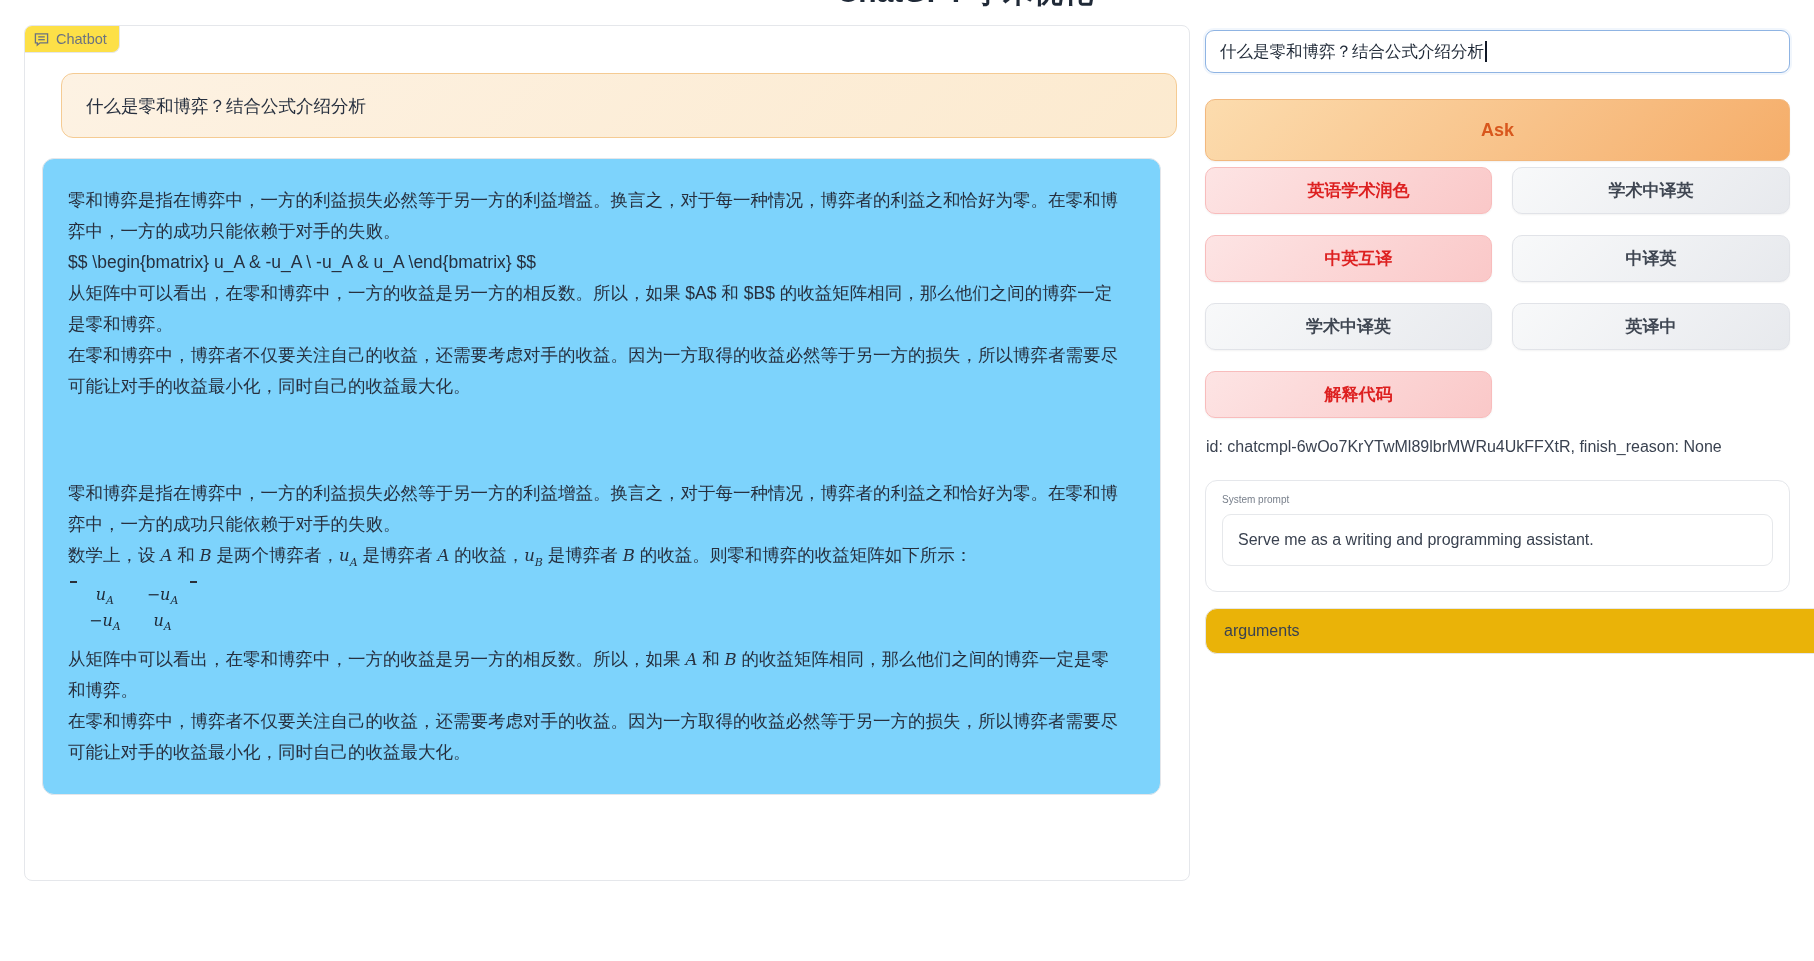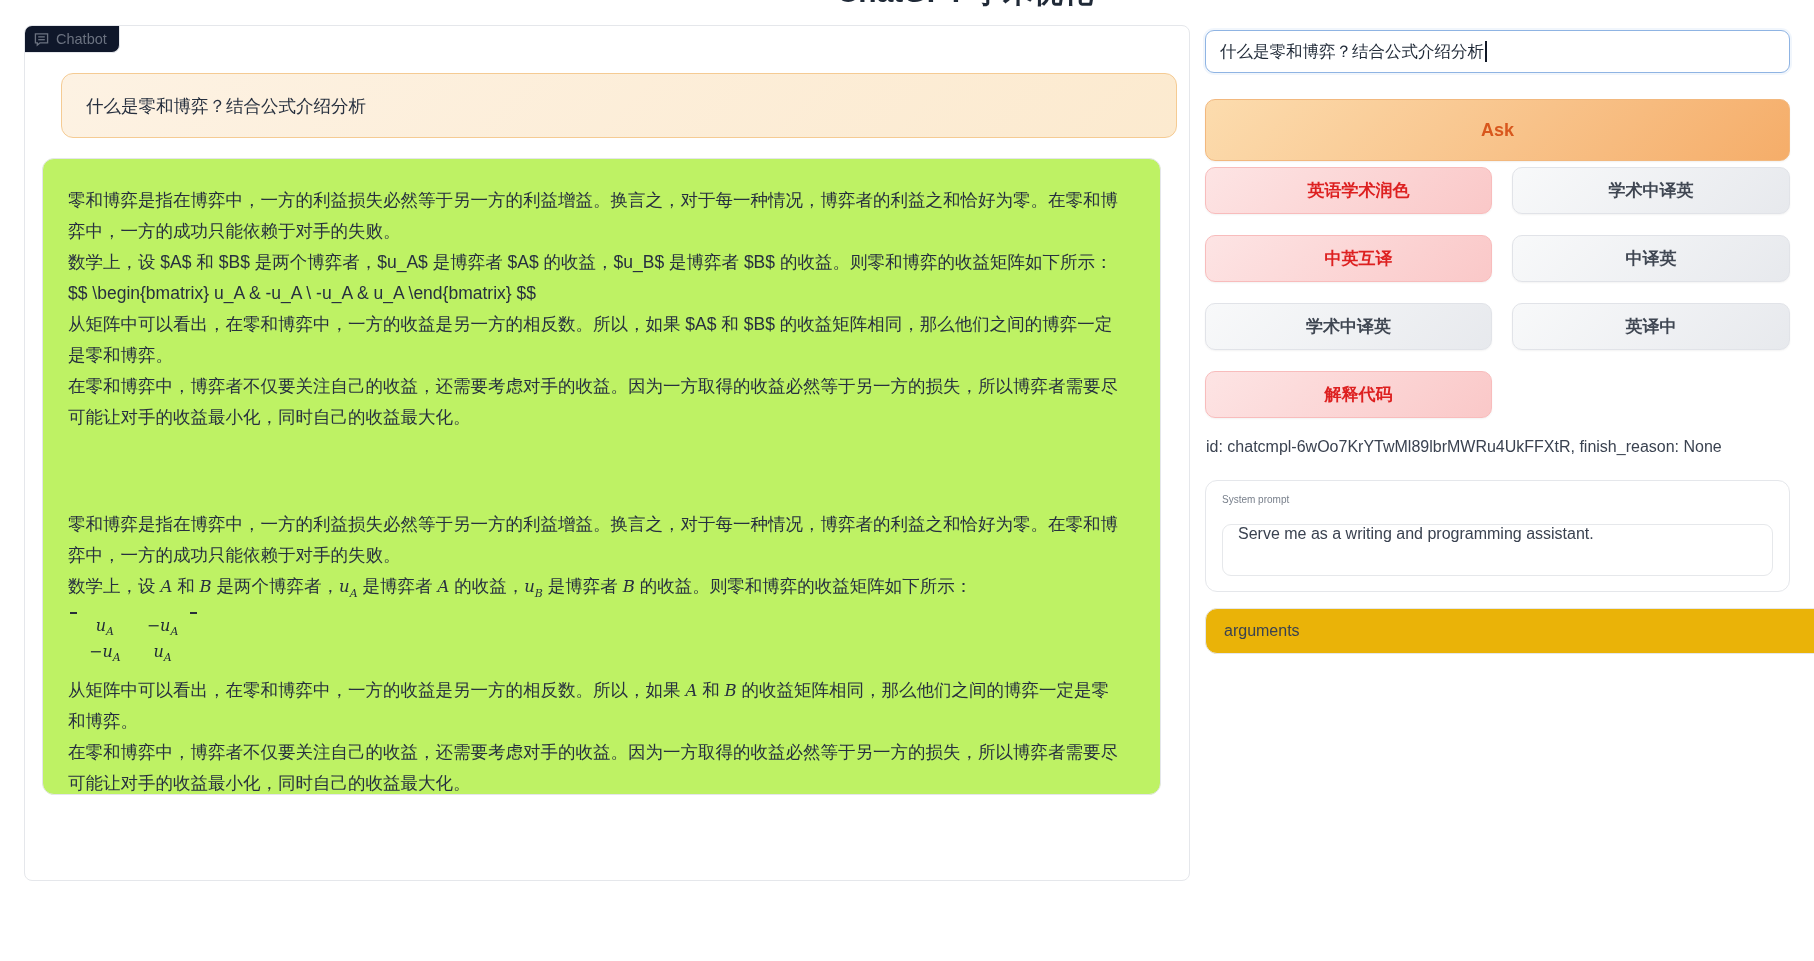--- a/index.html
+++ b/index.html
@@ -13,37 +13,37 @@
     font-size:30px; line-height:36px; font-weight:700; color:#1f2937;
   }
 
   
   .chat-panel{
     position:absolute; left:24px; top:25px; width:1166px; height:856px;
     background:#fff; border:1px solid #e5e7eb; border-radius:8px;
   }
   .chat-label{
     position:absolute; left:0; top:0; display:flex; align-items:center; gap:7px;
-    padding:5px 12px 5px 9px; background:#0f172a;
+    padding:5px 12px 5px 9px; background:#fde047;
     border-right:1px solid #e5e7eb; border-bottom:1px solid #e5e7eb;
     border-radius:7px 0 8px 0; color:#6b7280; font-size:14.5px;
   }
   .chat-label svg{ display:block; }
 
   .user-bubble{
     position:absolute; left:36px; top:47px; width:1116px; height:65px;
     background:linear-gradient(135deg,#fdf2e3,#fceacf);
     border:1px solid #f5cb93; border-radius:12px;
     display:flex; align-items:center; padding:0 24px;
     font-size:17.5px; color:#27303f;
   }
 
   .bot-bubble{
     position:absolute; left:17px; top:132px; width:1119px; height:637px;
-    background:#bef264; border:1px solid #e4e6ea; border-radius:12px;
+    background:#7dd3fc; border:1px solid #e4e6ea; border-radius:12px;
     padding:26px 40px 0 25px; font-size:17.5px; line-height:31px; color:#27303f;
     overflow:hidden;
   }
   .bot-bubble p{ margin:0; }
   .block-gap{ height:76px; }
 
   .mvar{ font-family:"DejaVu Serif", serif; font-style:italic; font-size:16.5px; }
   sub.msub{ font-family:"DejaVu Serif", serif; font-style:italic; font-size:11px; }
 
   .matrix{ display:inline-flex; align-items:flex-start; margin:3px 0 3px 2px; vertical-align:middle; }
@@ -96,22 +96,22 @@
     font-size:16px; color:#3a4250;
   }
 
   .sys-card{
     position:absolute; left:1205px; top:480px; width:585px; height:112px;
     background:#fff; border:1px solid #e5e7eb; border-radius:12px;
     padding:13px 16px;
   }
   .sys-label{ font-size:10px; color:#79808c; }
   .sys-input{
-    margin-top:19px; height:52px; border:1px solid #e6e8eb; border-radius:9px;
-    display:flex; align-items:flex-start; padding:0 15px;
+    margin-top:9px; height:52px; border:1px solid #e6e8eb; border-radius:9px;
+    display:flex; align-items:center; padding:0 15px;
     font-size:16px; color:#3a4250; background:#fff;
   }
 
   .accordion{
     position:absolute; left:1205px; top:608px; width:690px; height:46px;
     background:#eab308; border:1px solid #e5e7eb; border-radius:12px;
     display:flex; align-items:center; justify-content:space-between;
     padding:0 18px; cursor:pointer;
   }
   .accordion .acc-label{ font-size:16px; color:#3a4250; }
@@ -137,21 +137,20 @@
       <span>Chatbot</span>
     </div>
 
     <div class="user-bubble">
       <span>什么是零和博弈？结合公式介绍分析</span>
     </div>
 
     <div class="bot-bubble">
 
       <p>零和博弈是指在博弈中，一方的利益损失必然等于另一方的利益增益。换言之，对于每一种情况，博弈者的利益之和恰好为零。在零和博弈中，一方的成功只能依赖于对手的失败。</p>
-      <p>数学上，设 $A$ 和 $B$ 是两个博弈者，$u_A$ 是博弈者 $A$ 的收益，$u_B$ 是博弈者 $B$ 的收益。则零和博弈的收益矩阵如下所示：</p>
       <p>$$ \begin{bmatrix} u_A &amp; -u_A \ -u_A &amp; u_A \end{bmatrix} $$</p>
       <p>从矩阵中可以看出，在零和博弈中，一方的收益是另一方的相反数。所以，如果 $A$ 和 $B$ 的收益矩阵相同，那么他们之间的博弈一定是零和博弈。</p>
       <p>在零和博弈中，博弈者不仅要关注自己的收益，还需要考虑对手的收益。因为一方取得的收益必然等于另一方的损失，所以博弈者需要尽可能让对手的收益最小化，同时自己的收益最大化。</p>
 
       <div class="block-gap"></div>
 
       <p>零和博弈是指在博弈中，一方的利益损失必然等于另一方的利益增益。换言之，对于每一种情况，博弈者的利益之和恰好为零。在零和博弈中，一方的成功只能依赖于对手的失败。</p>
       <p>数学上，设 <span class="mvar">A</span> 和 <span class="mvar">B</span> 是两个博弈者，<span class="mvar">u</span><sub class="msub">A</sub> 是博弈者 <span class="mvar">A</span> 的收益，<span class="mvar">u</span><sub class="msub">B</sub> 是博弈者 <span class="mvar">B</span> 的收益。则零和博弈的收益矩阵如下所示：</p>
       <div>
         <span class="matrix">

